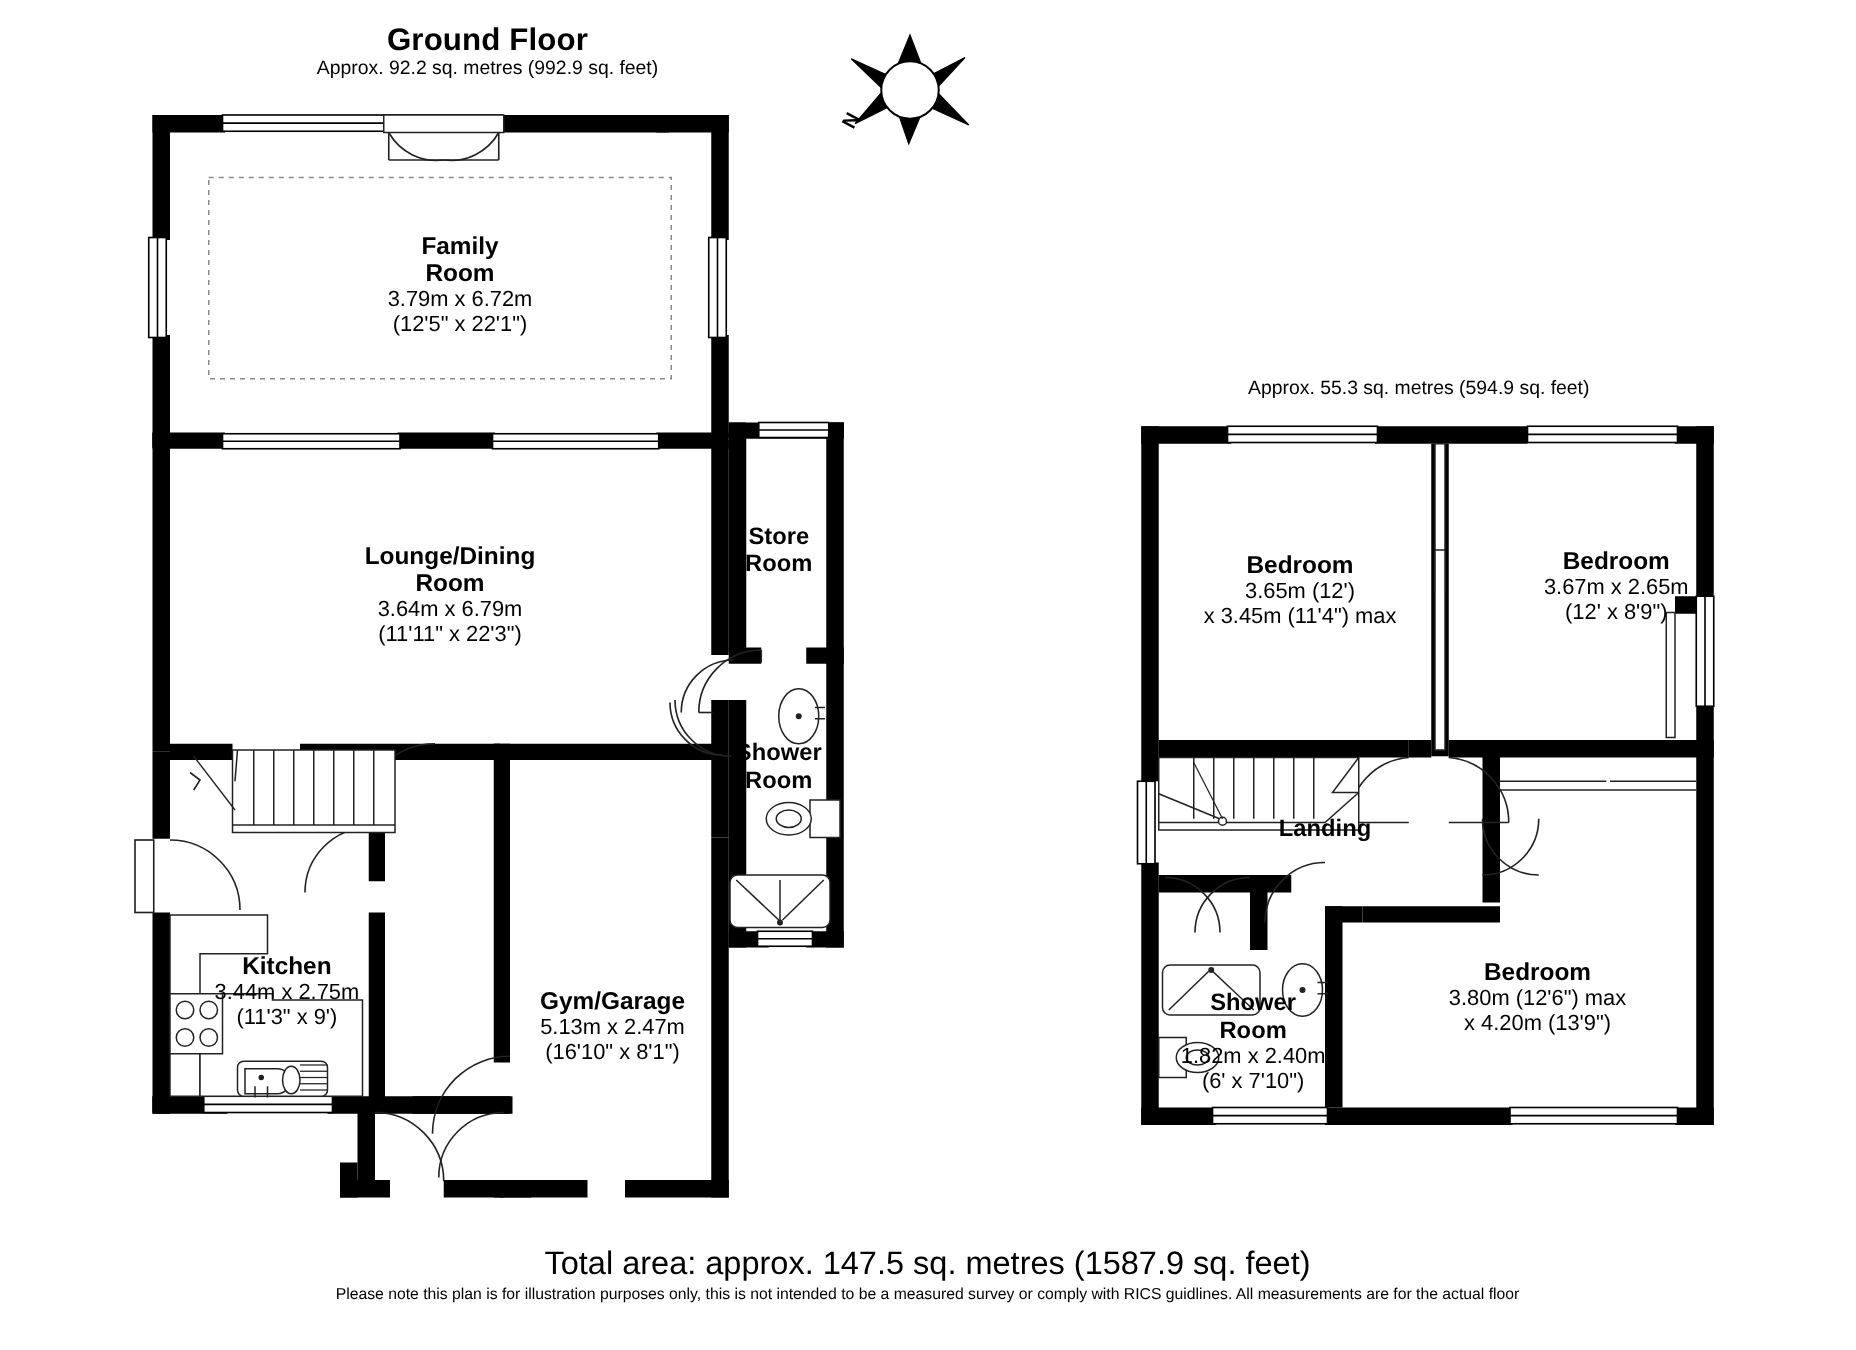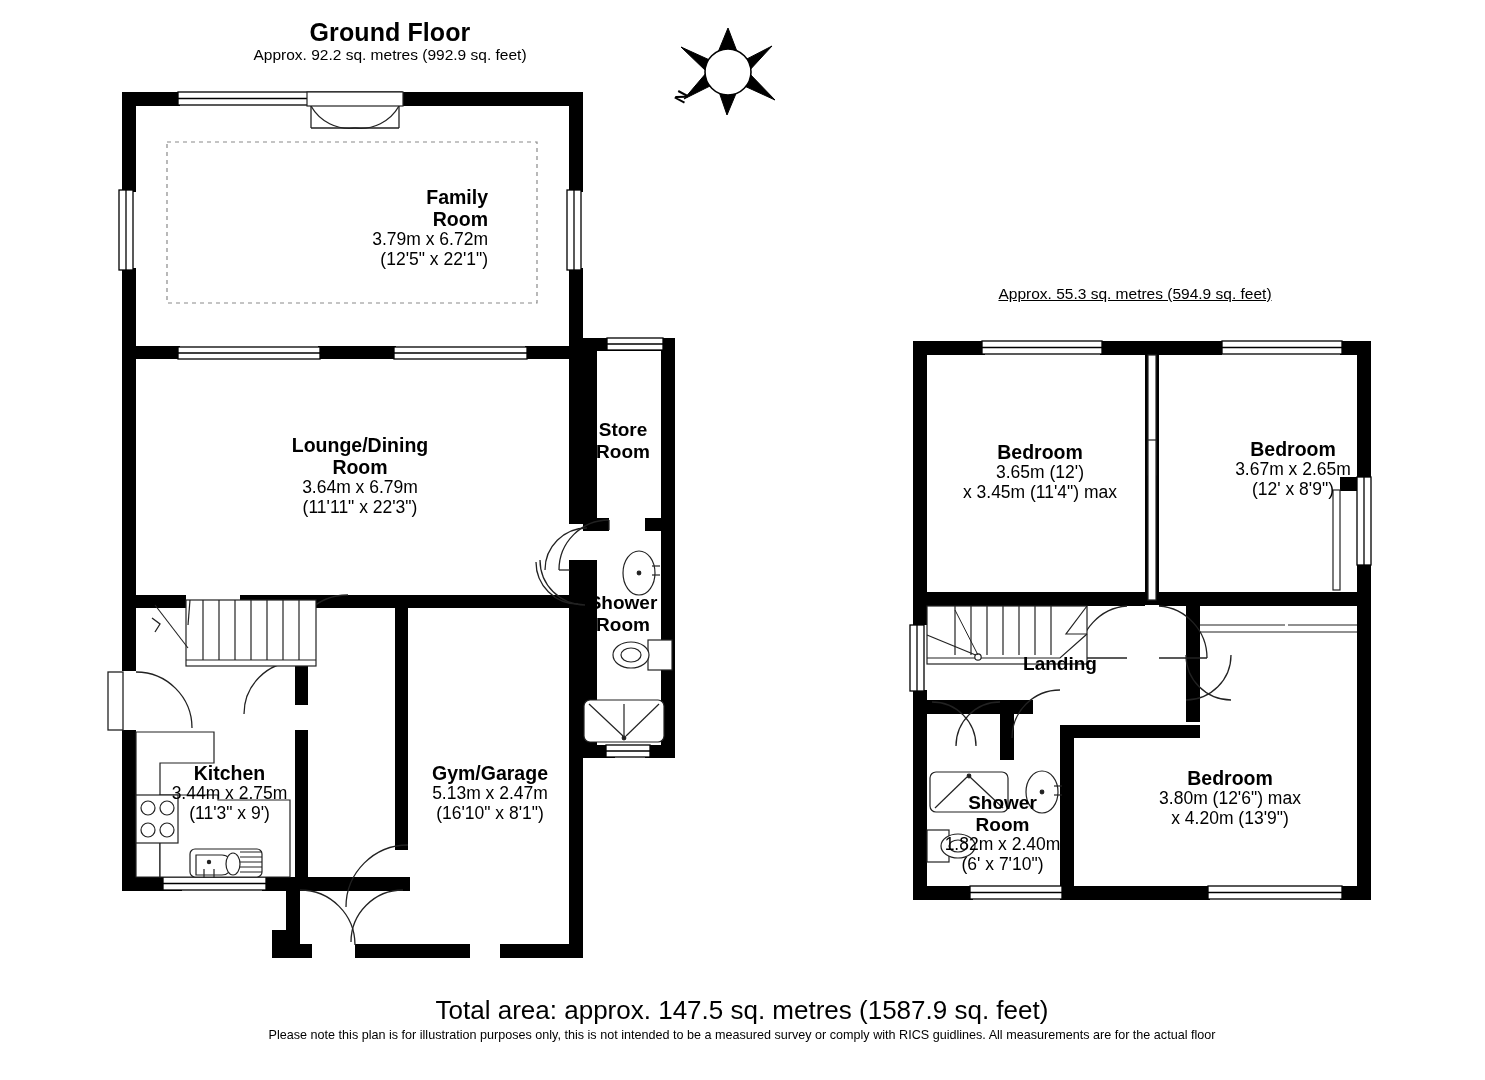--- a/index.html
+++ b/index.html
@@ -378,23 +378,23 @@
 
     <g>
       <path d="M728 28 L 741 62 L 772 46 L 748 72 L 775 100 L 740 84 L 727 115 L 716 83 L 684 99 L 707 72 L 681 47 L 714 62 Z" fill="#000000" stroke="#000000" stroke-width="1"></path>
       <circle cx="728" cy="72" r="23" fill="#ffffff" stroke="#000000" stroke-width="1.6"></circle>
     </g>
   </svg>
 
   <div class="txt floor-title" style="left:240px; top:18px; width:300px;">Ground Floor</div>
   <div class="txt floor-sub" style="left:215px; top:46px; width:350px;">Approx. 92.2 sq. metres (992.9 sq. feet)</div>
 
-  <div class="txt floor-sub" style="left:965px; top:285px; width:340px;text-decoration:underline;">Approx. 55.3 sq. metres (594.9 sq. feet)</div>
-
-  <div class="txt" style="left:268px; top:186px; width:220px;text-align:right;">
+  <div class="txt floor-sub" style="left:965px; top:302px; width:340px;">Approx. 55.3 sq. metres (594.9 sq. feet)</div>
+
+  <div class="txt" style="left:258px; top:186px; width:220px;">
     <div class="room-name">Family</div>
     <div class="room-name">Room</div>
     <div class="room-dim">3.79m x 6.72m</div>
     <div class="room-dim">(12'5" x 22'1")</div>
   </div>
 
   <div class="txt" style="left:245px; top:434px; width:230px;">
     <div class="room-name">Lounge/Dining</div>
     <div class="room-name">Room</div>
     <div class="room-dim">3.64m x 6.79m</div>
@@ -410,21 +410,21 @@
     <div class="small-room-name">Shower</div>
     <div class="small-room-name">Room</div>
   </div>
 
   <div class="txt" style="left:152px; top:762px; width:155px;">
     <div class="room-name">Kitchen</div>
     <div class="room-dim">3.44m x 2.75m</div>
     <div class="room-dim">(11'3" x 9')</div>
   </div>
 
-  <div class="txt" style="left:405px; top:762px; width:170px;">
+  <div class="txt" style="left:405px; top:790px; width:170px;">
     <div class="room-name">Gym/Garage</div>
     <div class="room-dim">5.13m x 2.47m</div>
     <div class="room-dim">(16'10" x 8'1")</div>
   </div>
 
   <div class="txt" style="left:925px; top:441px; width:230px;">
     <div class="room-name">Bedroom</div>
     <div class="room-dim">3.65m (12')</div>
     <div class="room-dim">x 3.45m (11'4") max</div>
   </div>

